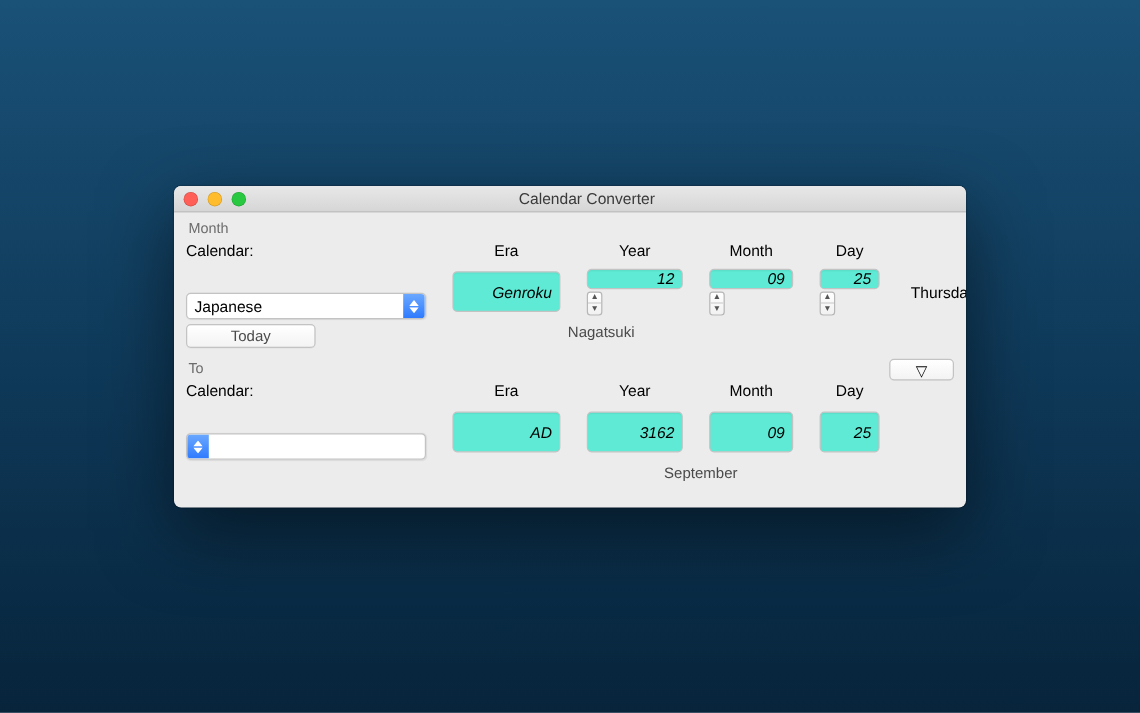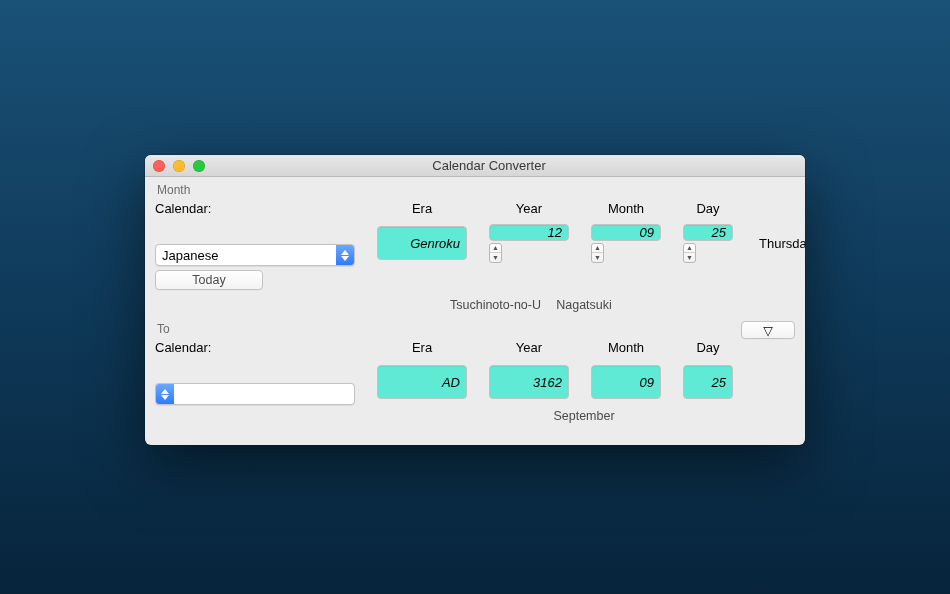--- a/index.html
+++ b/index.html
@@ -250,21 +250,20 @@
       <div class="weekday">Thursday</div>
     </div>
 
     <div class="under-row">
       <div style="text-align:left">
         <div class="btn today-btn">
             <span>Today</span>
           </div>
       </div>
       <div></div>
-      <div style="grid-column:2/4;text-align:right">Tsuchinoto-no-U</div>
       <div>Nagatsuki</div>
       <div></div>
       <div></div>
     </div>
 
     <div class="torow">
       <div class="group-label">To</div>
       <div class="btn expand-btn">
           <span>▽</span>
         </div>

